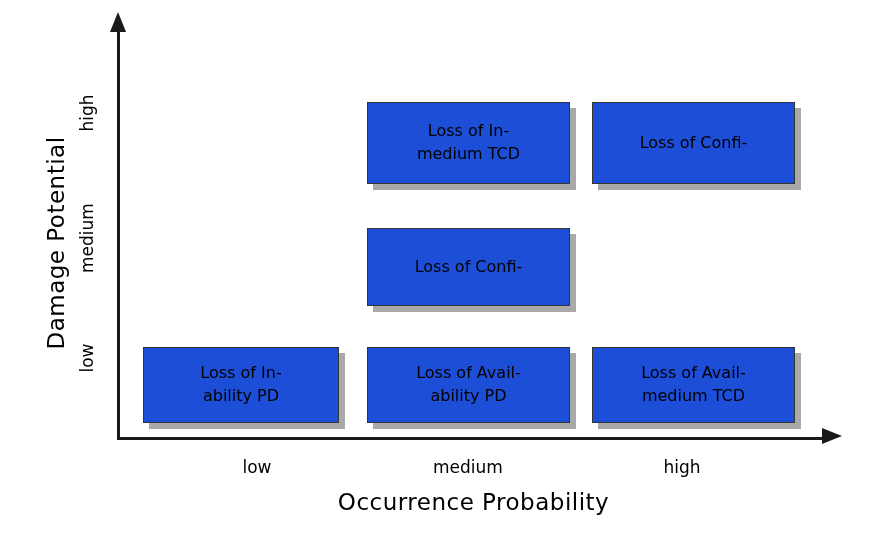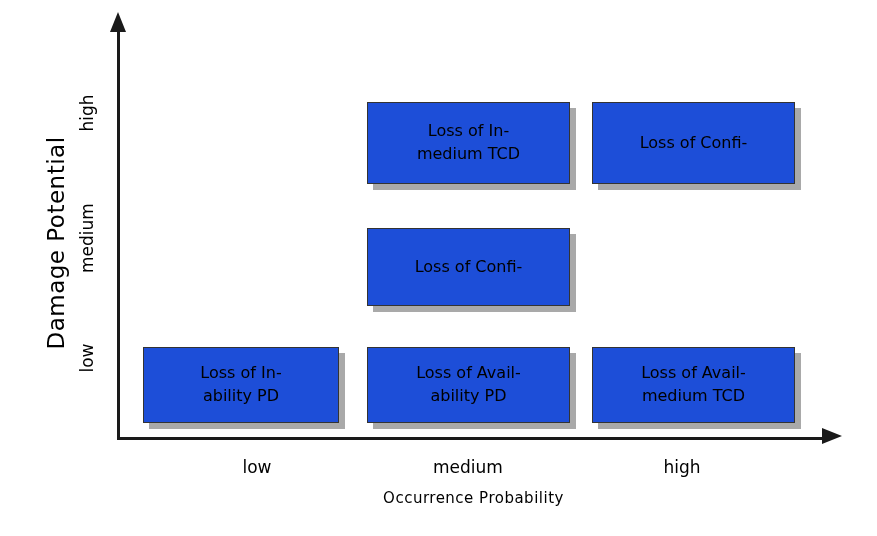--- a/index.html
+++ b/index.html
@@ -68,21 +68,21 @@
     font-size: 23px;
     letter-spacing: 0.5px;
     white-space: nowrap;
   }
   #x-axis-title {
     position: absolute;
     left: 117px;
     top: 489px;
     width: 713px;
     text-align: center;
-    font-size: 15px;
+    font-size: 23px;
     letter-spacing: 0.5px;
   }
 
   
   .y-tick {
     position: absolute;
     width: 90px;
     text-align: center;
     transform: rotate(-90deg);
     font-size: 17px;

